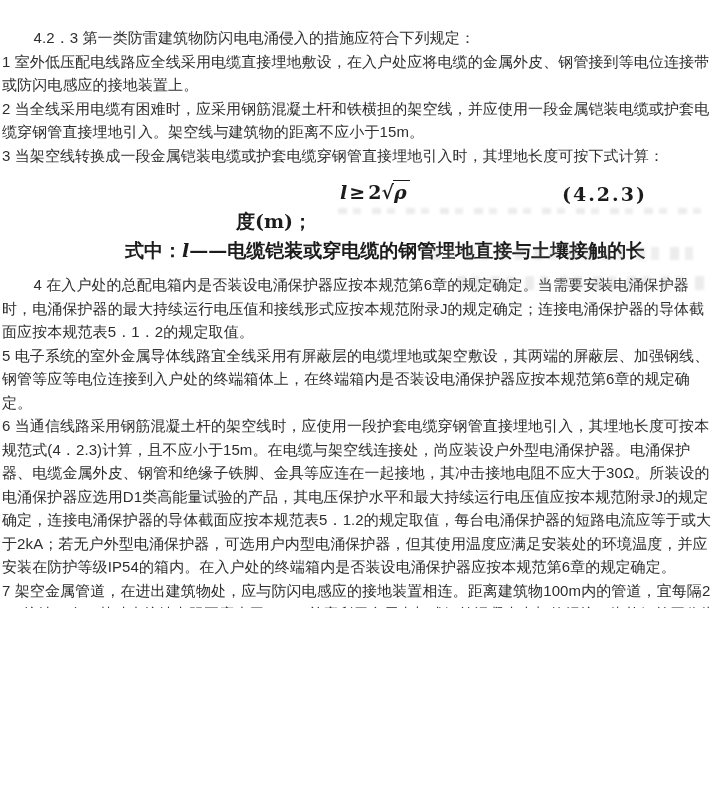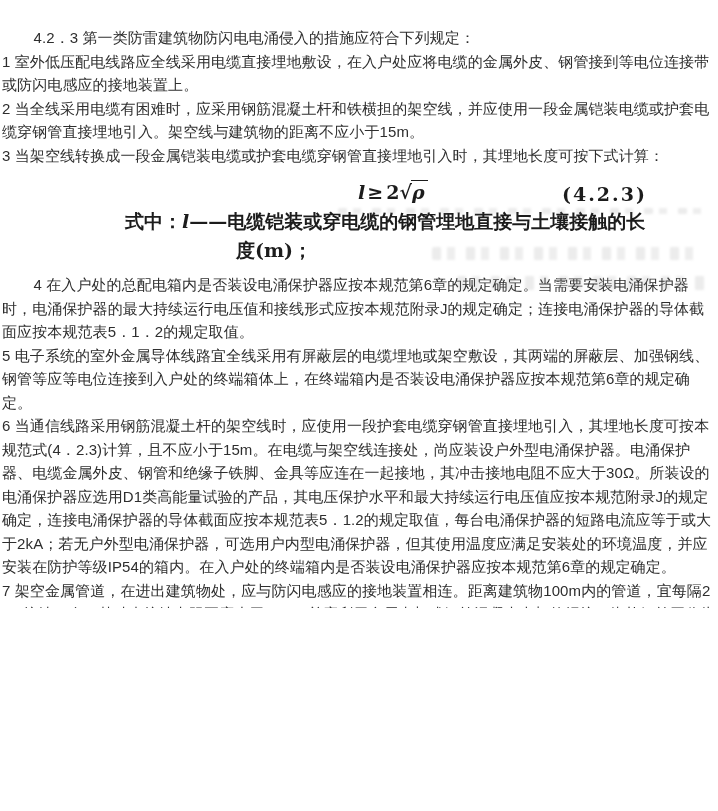--- a/index.html
+++ b/index.html
@@ -31,21 +31,21 @@
     font-family: "DejaVu Serif", "Liberation Serif", serif;
     font-weight: 700;
     color: #1c1c1c;
   }
   .eq-row {
     position: relative;
     height: 30px;
     font-size: 19px;
     line-height: 30px;
   }
-  .eq { position: absolute; left: 356px; top: 0; white-space: nowrap; }
+  .eq { position: absolute; left: 338px; top: 0; white-space: nowrap; }
   .eq .v { font-style: italic; padding-right: 1px; }
   .eq .rel { padding: 0 3px 0 1px; }
   .sqrt-sign { font-style: normal; }
   .radicand {
     font-style: italic;
     border-top: 1.7px solid #1c1c1c;
     padding: 0 3px 0 1px;
     margin-left: -1px;
   }
   .eq-num { position: absolute; left: 560px; top: 2px; letter-spacing: 2px; }
@@ -82,22 +82,22 @@
 
   <p class="line">1 室外低压配电线路应全线采用电缆直接埋地敷设，在入户处应将电缆的金属外皮、钢管接到等电位连接带或防闪电感应的接地装置上。</p>
   <p class="line">2 当全线采用电缆有困难时，应采用钢筋混凝土杆和铁横担的架空线，并应使用一段金属铠装电缆或护套电缆穿钢管直接埋地引入。架空线与建筑物的距离不应小于15m。</p>
   <p class="line">3 当架空线转换成一段金属铠装电缆或护套电缆穿钢管直接埋地引入时，其埋地长度可按下式计算：</p>
 
   <div class="formula-block">
     <div class="eq-row">
       <span class="eq"><i class="v">l</i><span class="rel">≥</span><span>2</span><span class="sqrt-sign">√</span><span class="radicand">ρ</span></span>
       <span class="eq-num">(4.2.3)</span>
     </div>
+    <div class="fnote fnote-2"><span>度(m)；</span></div>
     <div class="fnote fnote-1"><span>式中：</span><span class="v">l</span><span>——电缆铠装或穿电缆的钢管埋地直接与土壤接触的长</span></div>
-    <div class="fnote fnote-2"><span>度(m)；</span></div>
     <div class="ghost ghost-1"></div>
     <div class="ghost ghost-2"></div>
     <div class="ghost ghost-3"></div>
   </div>
 
   <p class="line ind">4 在入户处的总配电箱内是否装设电涌保护器应按本规范第6章的规定确定。当需要安装电涌保护器时，电涌保护器的最大持续运行电压值和接线形式应按本规范附录J的规定确定；连接电涌保护器的导体截面应按本规范表5．1．2的规定取值。</p>
   <p class="line">5 电子系统的室外金属导体线路宜全线采用有屏蔽层的电缆埋地或架空敷设，其两端的屏蔽层、加强钢线、钢管等应等电位连接到入户处的终端箱体上，在终端箱内是否装设电涌保护器应按本规范第6章的规定确定。</p>
   <p class="line">6 当通信线路采用钢筋混凝土杆的架空线时，应使用一段护套电缆穿钢管直接埋地引入，其埋地长度可按本规范式(4．2.3)计算，且不应小于15m。在电缆与架空线连接处，尚应装设户外型电涌保护器。电涌保护器、电缆金属外皮、钢管和绝缘子铁脚、金具等应连在一起接地，其冲击接地电阻不应大于30Ω。所装设的电涌保护器应选用D1类高能量试验的产品，其电压保护水平和最大持续运行电压值应按本规范附录J的规定确定，连接电涌保护器的导体截面应按本规范表5．1.2的规定取值，每台电涌保护器的短路电流应等于或大于2kA；若无户外型电涌保护器，可选用户内型电涌保护器，但其使用温度应满足安装处的环境温度，并应安装在防护等级IP54的箱内。在入户处的终端箱内是否装设电涌保护器应按本规范第6章的规定确定。</p>
   <p class="line">7 架空金属管道，在进出建筑物处，应与防闪电感应的接地装置相连。距离建筑物100m内的管道，宜每隔25m接地一次，其冲击接地电阻不应大于30Ω，并应利用金属支架或钢筋混凝土支架的焊接、绑扎钢筋网作为引下线，其钢筋混凝土基础宜作为接地装置。</p>
 

